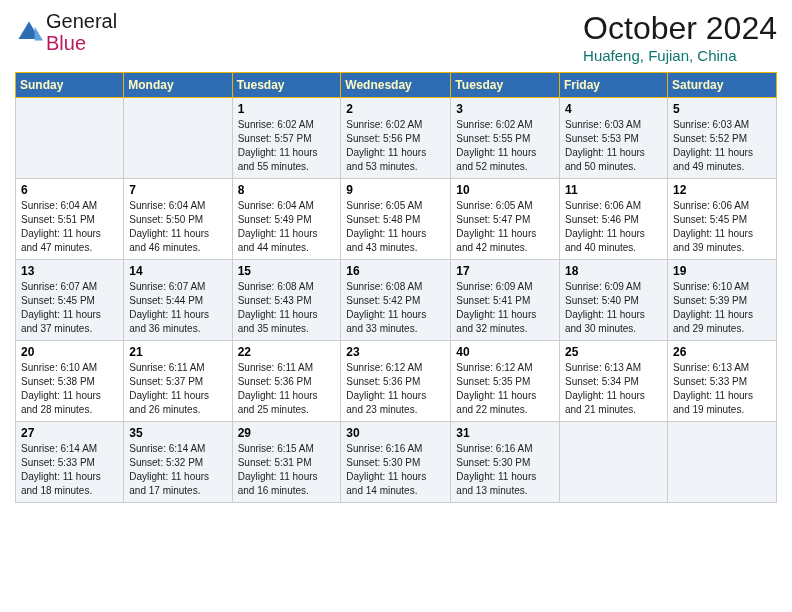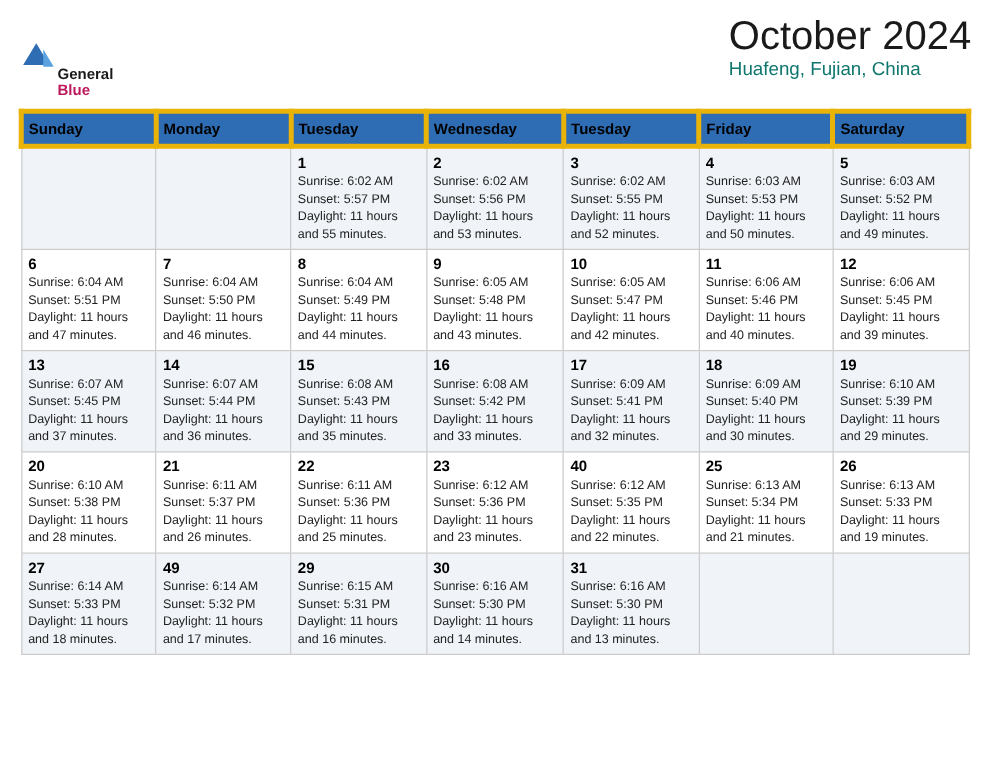--- a/index.html
+++ b/index.html
@@ -18,25 +18,24 @@
       display: flex;
       justify-content: space-between;
       align-items: flex-start;
       margin-bottom: 8px;
     }
     .logo {
       display: flex;
       align-items: center;
     }
     .logo-text {
-      font-size: 12px;
-      font-weight: bold;
+      font-size: 20px;
+      font-weight: normal;
       color: #1a1a1a;
       line-height: 1.1;
-      margin-top: 43px;
     }
     .logo-text .general { display: block; }
     .logo-text .blue { display: block; color: #be185d; }
     .logo-icon {
       width: 28px;
       height: 28px;
       margin-right: 3px;
     }
     .title-block {
       text-align: left;
@@ -50,26 +49,26 @@
       font-size: 15px;
       color: #0f766e;
     }
     table {
       width: 100%;
       border-collapse: collapse;
       font-size: 10.5px;
     }
     thead tr th {
       background-color: #2e6db4;
-      color: #000000;
+      color: #fef9c3;
       padding: 5px 4px;
       text-align: left;
       font-size: 12px;
       font-weight: bold;
-      border: 4px solid #eab308;
+      border: 1px solid #eab308;
     }
     tbody tr td {
       border: 1px solid #ccc;
       padding: 4px 5px;
       vertical-align: top;
       width: 113px;
       height: 78px;
     }
     tbody tr:nth-child(odd) td {
       background-color: #f0f4f8;
@@ -317,21 +316,21 @@
         </tr>
         <tr>
           <td>
             <span class="day-num">27</span>
             <div class="day-info" style="white-space: pre-line;">Sunrise: 6:14 AM
 Sunset: 5:33 PM
 Daylight: 11 hours
 and 18 minutes.</div>
           </td>
           <td>
-            <span class="day-num">49</span>
+            <span class="day-num">35</span>
             <div class="day-info" style="white-space: pre-line;">Sunrise: 6:14 AM
 Sunset: 5:32 PM
 Daylight: 11 hours
 and 17 minutes.</div>
           </td>
           <td>
             <span class="day-num">29</span>
             <div class="day-info" style="white-space: pre-line;">Sunrise: 6:15 AM
 Sunset: 5:31 PM
 Daylight: 11 hours

